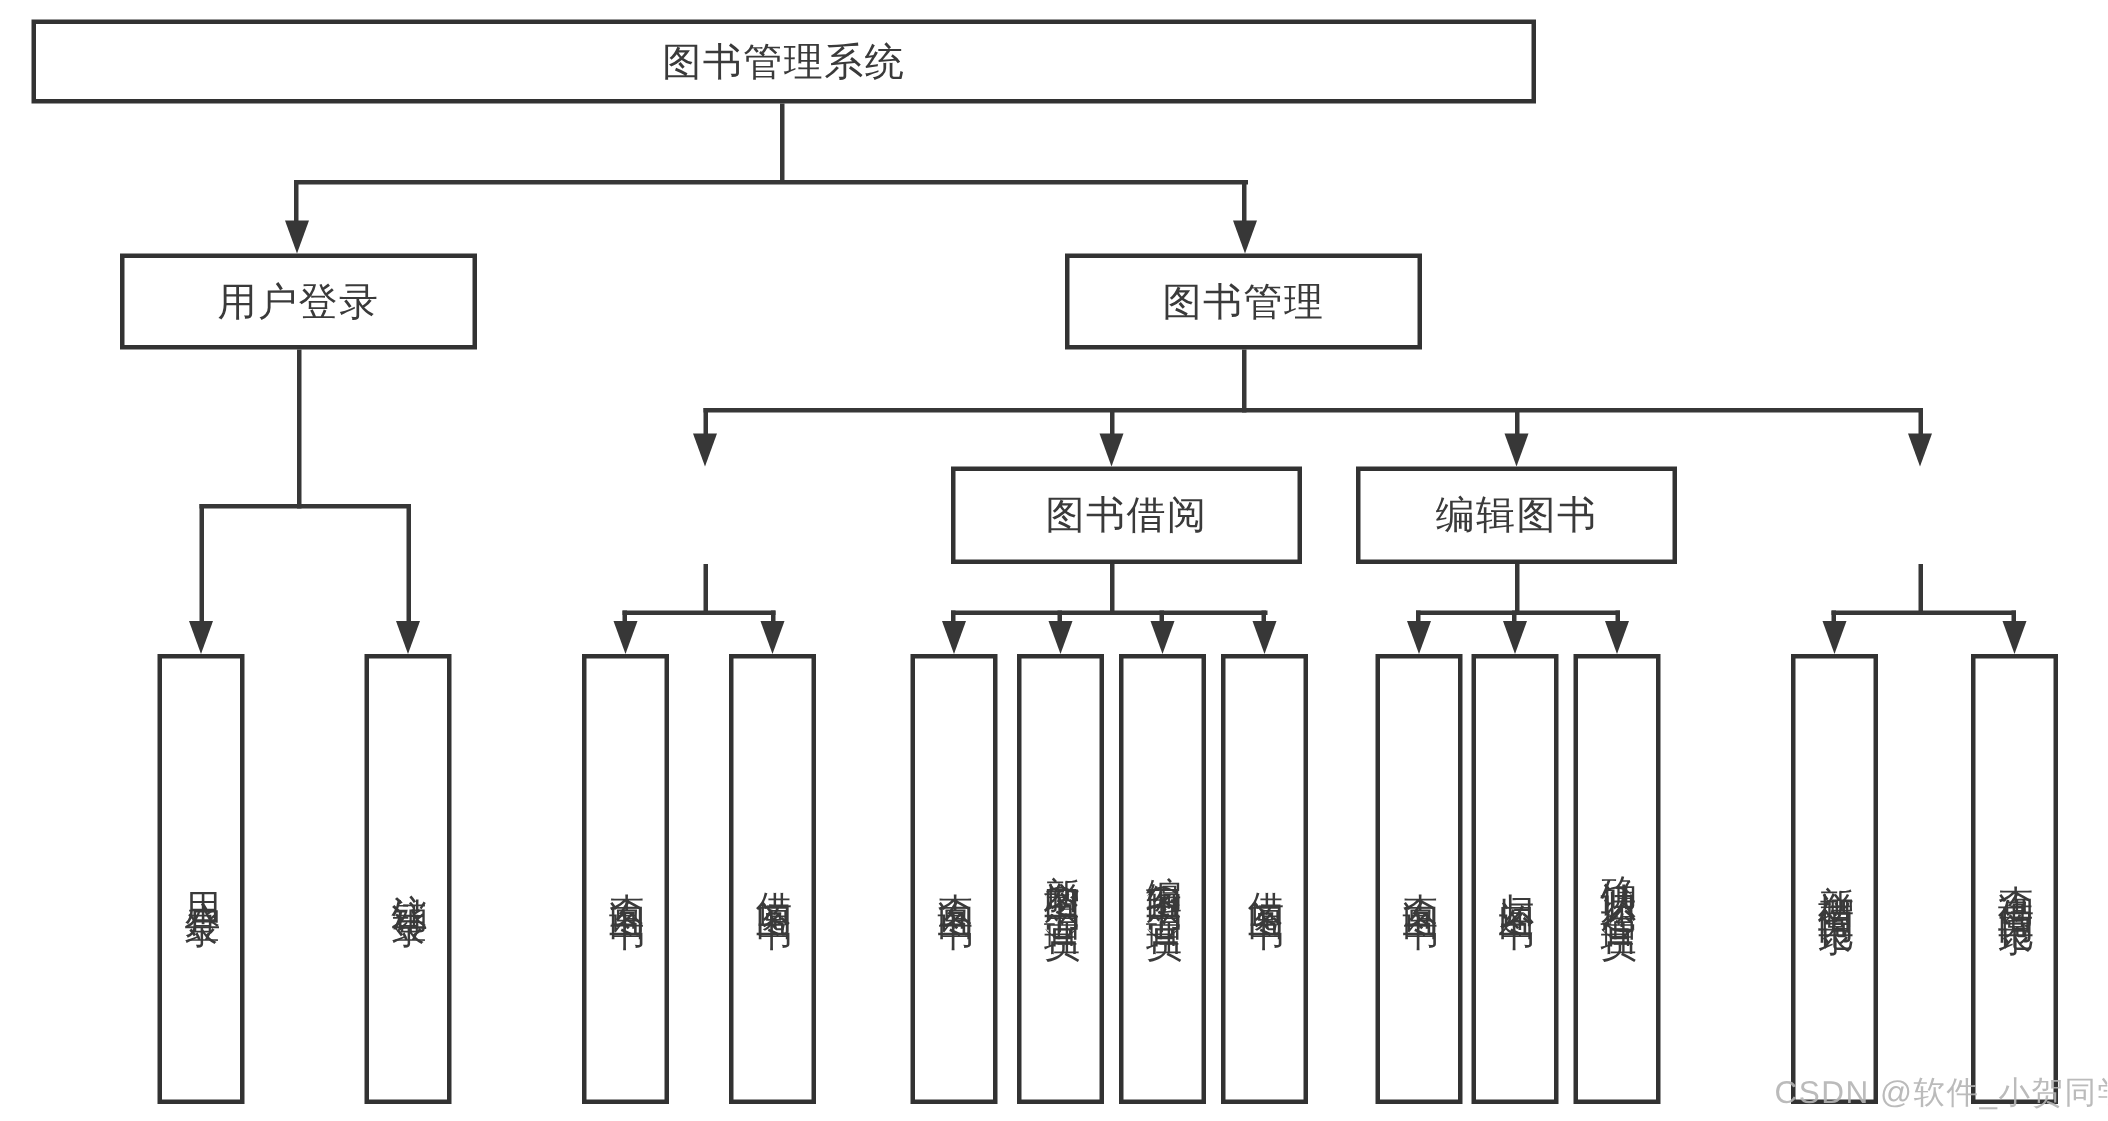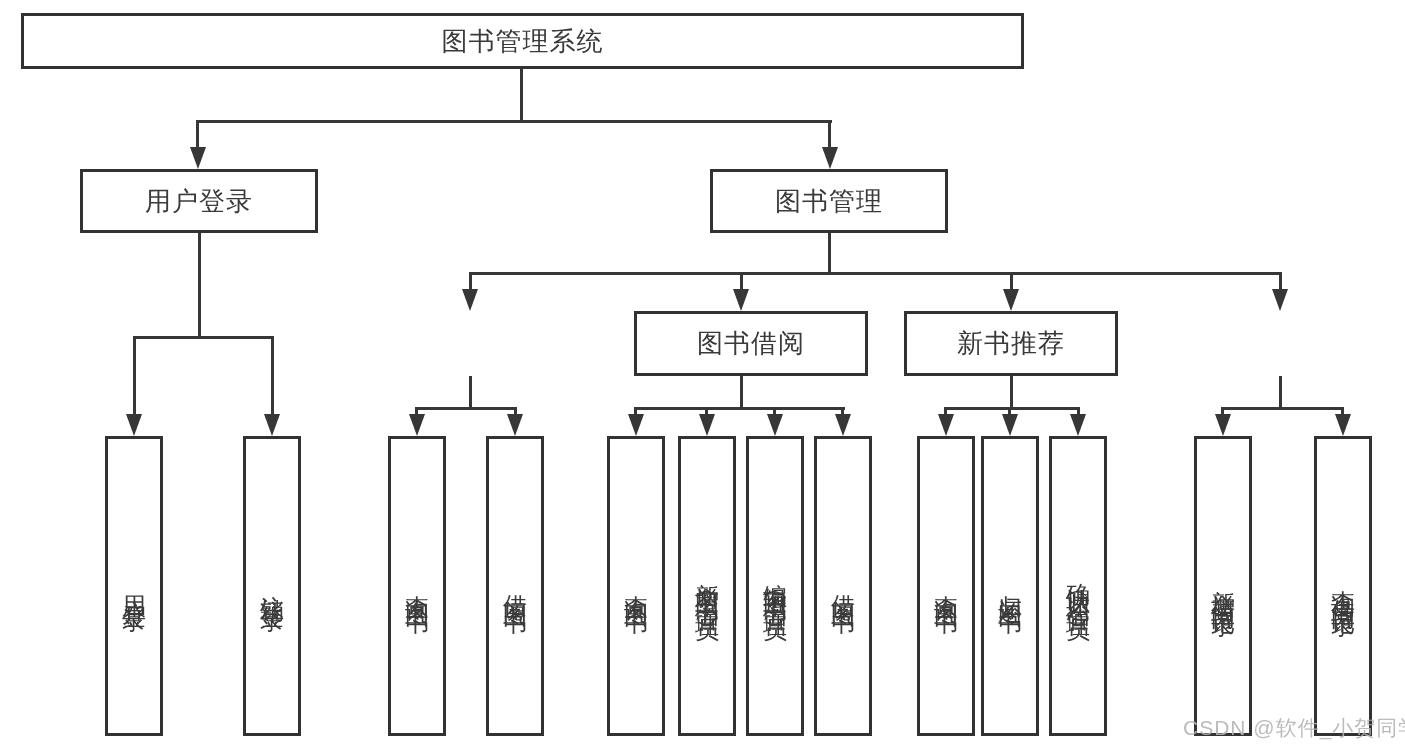--- a/index.html
+++ b/index.html
@@ -38,21 +38,21 @@
 
   <div class="hbox" style="left:21px;top:13px;width:1003px;height:56px;">图书管理系统</div>
 
   <div class="hbox" style="left:80px;top:169px;width:238px;height:64px;">用户登录</div>
 
   <div class="hbox" style="left:710px;top:169px;width:238px;height:64px;">图书管理</div>
 
 
   <div class="hbox" style="left:634px;top:311px;width:234px;height:65px;">图书借阅</div>
 
-  <div class="hbox" style="left:904px;top:311px;width:214px;height:65px;">新书推荐</div>
+  <div class="hbox" style="left:904px;top:311px;width:214px;height:65px;">编辑图书</div>
 
 
   <div class="vbox" style="left:105px;">
     <span>用户登录</span>
   </div>
   <div class="vbox" style="left:243px;">
     <span>注销登录</span>
   </div>
 
   <div class="vbox" style="left:388px;">

